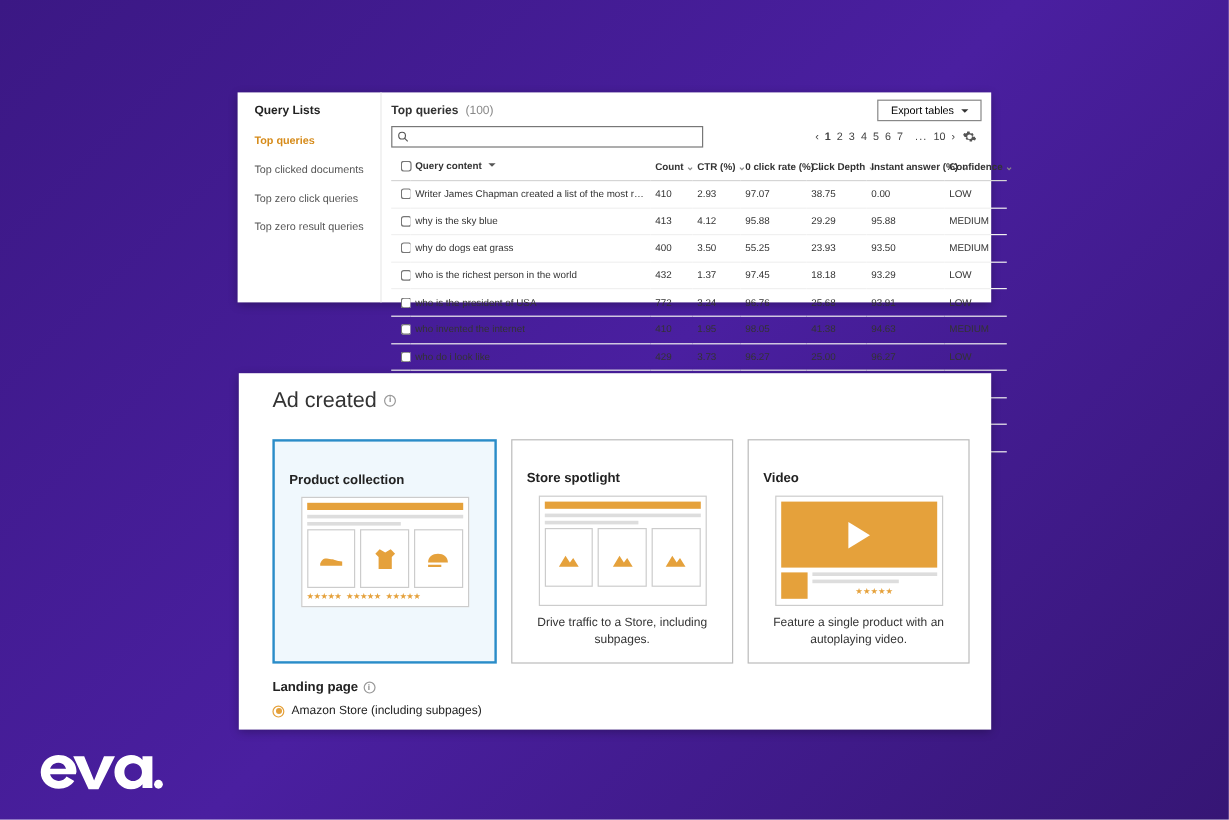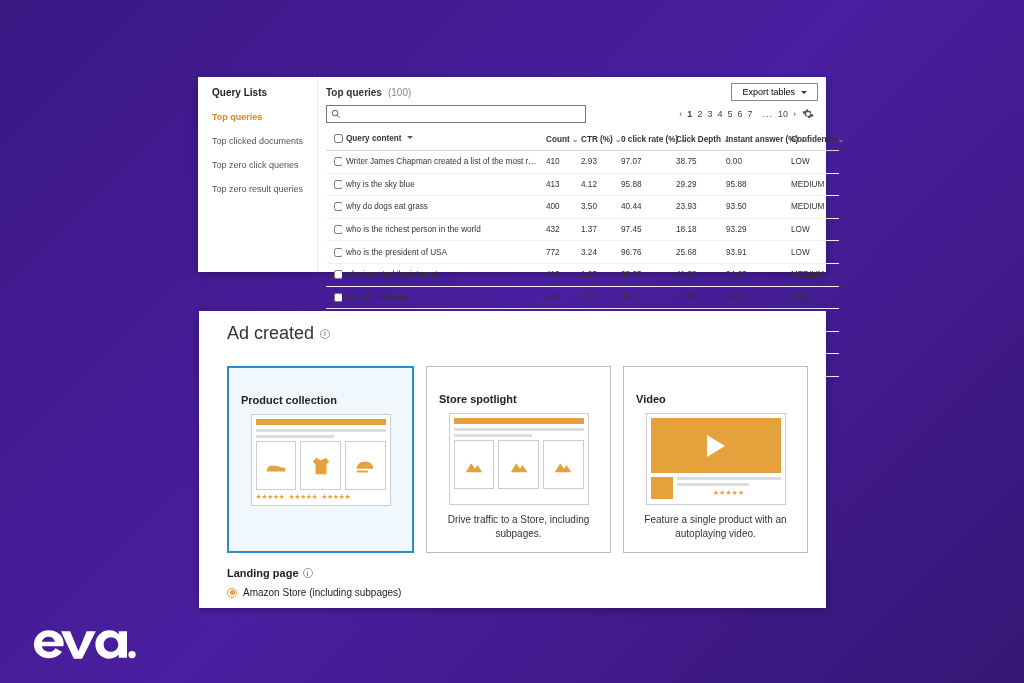--- a/index.html
+++ b/index.html
@@ -6,21 +6,21 @@
   html, body { margin:0; padding:0; height:100%; }
   body {
     font-family: "Amazon Ember", Arial, Helvetica, sans-serif;
     background: linear-gradient(135deg,#3b1884 0%,#4a1fa0 50%,#361675 100%);
     width:1024px; height:683px; position:relative; overflow:hidden;
     font-size:10px; color:#333;
   }
 
   
   .panel-a {
-    position:absolute; left:198px; top:77px; width:628px; height:195px;
+    position:absolute; left:198px; top:77px; width:628px; height:175px;
     background:#fff; box-shadow:0 2px 8px rgba(0,0,0,.3);
     display:flex;
   }
   .sidebar {
     width:120px; border-right:1px solid #eaeaea; padding:10px 0 0 14px;
     font-size:9px;
   }
   .sidebar-title { font-weight:bold; margin-bottom:14px; font-size:10px; color:#222; }
   .sidebar-item { margin:0 0 14px 0; color:#555; cursor:pointer; }
   .sidebar-item.active { color:#d68b1a; font-weight:bold; }
@@ -189,21 +189,21 @@
             <td>95.88</td>
             <td>29.29</td>
             <td>95.88</td>
             <td>MEDIUM</td>
           </tr>
           <tr>
             <td class="chk"><input type="checkbox" style=""></td>
             <td>why do dogs eat grass</td>
             <td>400</td>
             <td>3.50</td>
-            <td>40.44</td>
+            <td>55.25</td>
             <td>23.93</td>
             <td>93.50</td>
             <td>MEDIUM</td>
           </tr>
           <tr>
             <td class="chk"><input type="checkbox" style=""></td>
             <td>who is the richest person in the world</td>
             <td>432</td>
             <td>1.37</td>
             <td>97.45</td>

